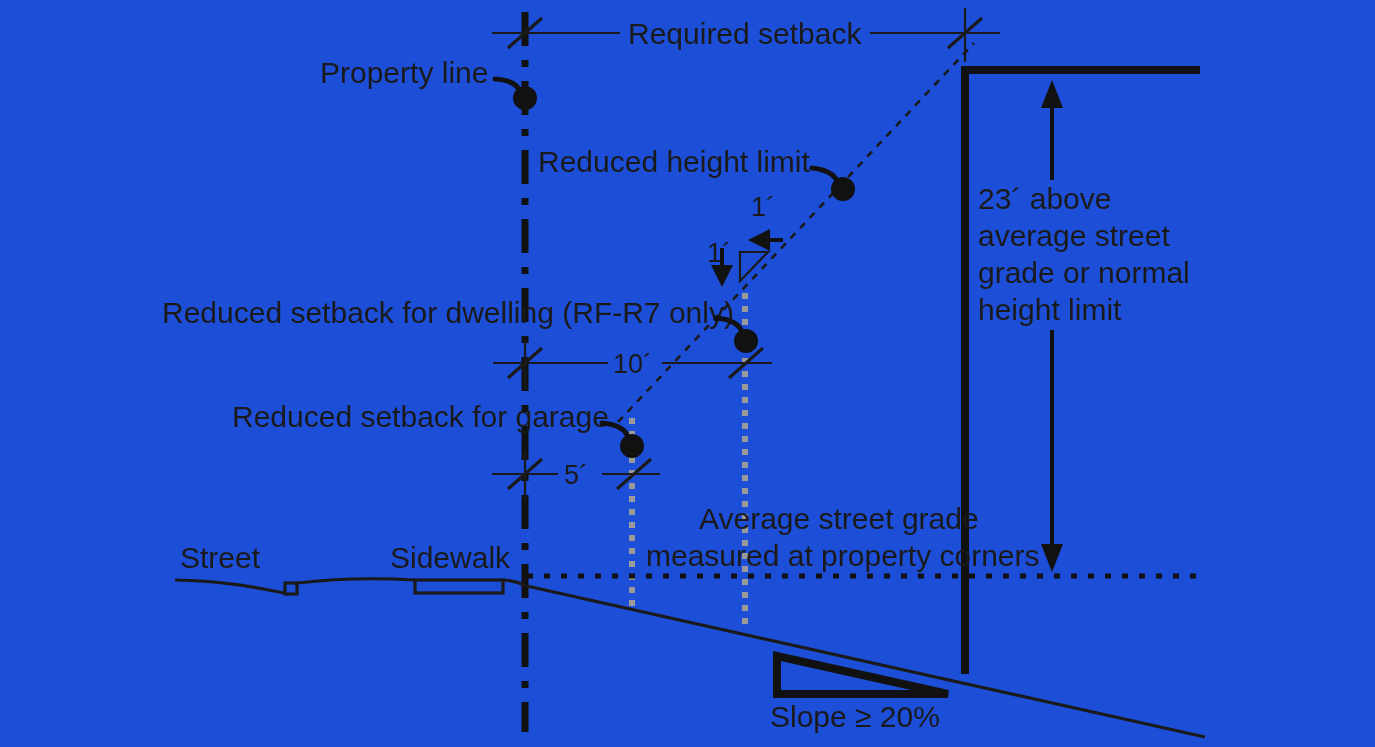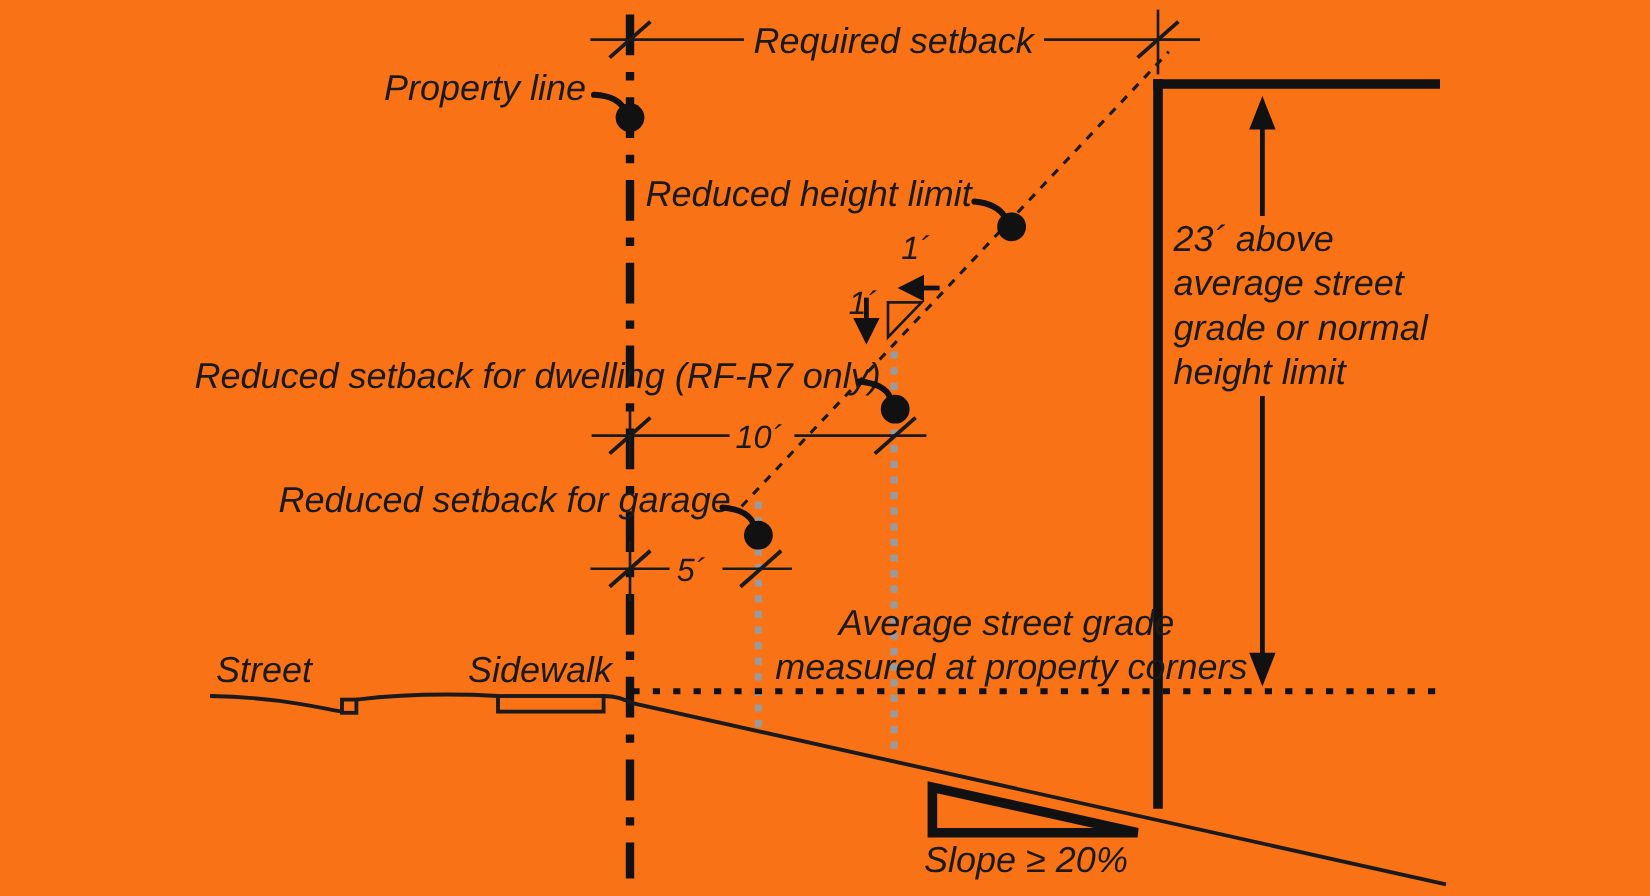--- a/index.html
+++ b/index.html
@@ -4,24 +4,23 @@
 <style>
   html, body {
     margin: 0;
     padding: 0;
     background: #ffffff;
   }
   #diagram-root {
     position: relative;
     width: 1375px;
     height: 747px;
-    background: #f97316;
+    background: #1d4ed8;
     font-family: "Liberation Sans", sans-serif;
     overflow: hidden;
-    font-style: italic;
   }
   svg.diagram-canvas {
     display: block;
     width: 1375px;
     height: 747px;
   }
   text.dlabel {
     font-family: "Liberation Sans", sans-serif;
     fill: #1a1a1a;
     font-size: 30px;

